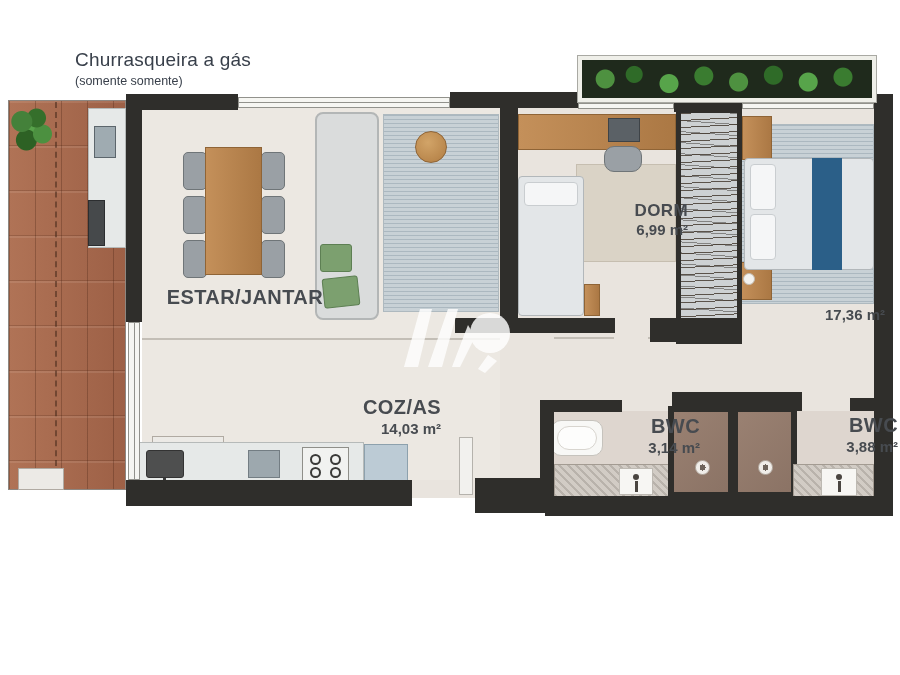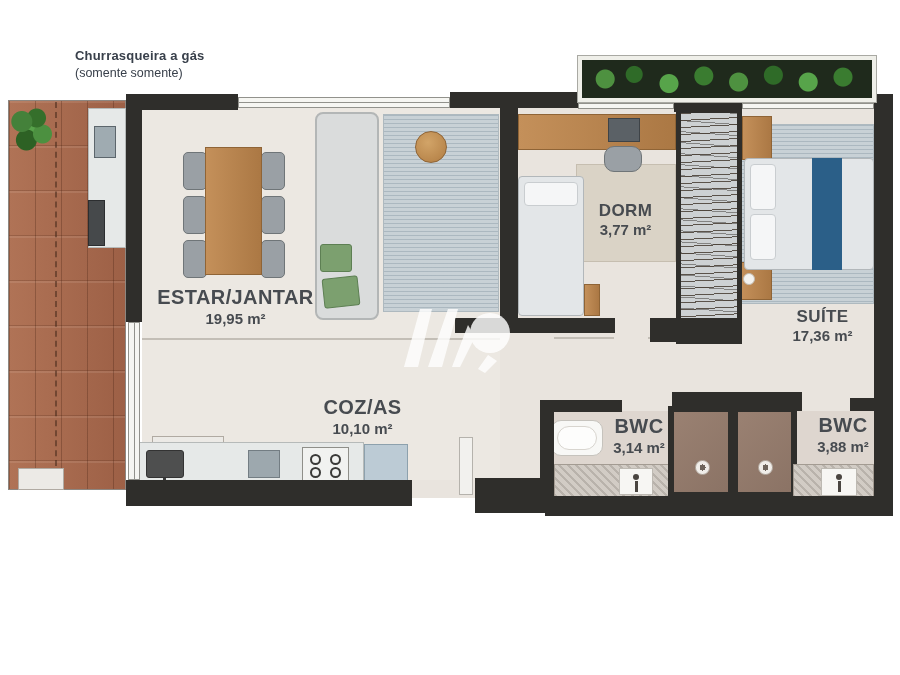--- a/index.html
+++ b/index.html
@@ -65,28 +65,28 @@
   .shower{background:repeating-linear-gradient(45deg, rgba(95,88,80,.22) 0 2px, transparent 2px 6px),#d2ccc5;border:1px solid #a39b92}
   .shbox{position:absolute;background:#f7f6f3;border:1px solid #bdb9b2}
   .shicon-dot{position:absolute;left:50%;top:5px;width:6px;height:6px;margin-left:-3px;border-radius:50%;background:#4a4540}
   .shicon-bar{position:absolute;left:50%;top:12px;width:3px;height:11px;margin-left:-1.5px;background:#4a4540}
   .stall{background:linear-gradient(135deg,#9a8172,#8b7365);border:2px solid #2f2e2b}
   .drain{width:15px;height:15px;border-radius:50%;background:radial-gradient(circle,#6e645c 0 3px,#f0ede9 3px);border:1px solid #b7afa6}
   .step{background:#eceae6;border:1px solid #b0aaa2}
   .doorleaf{background:#f2f1ee;border:1px solid #b5b2ac}
   .pline{background:#c3beb6}
   .lamp{position:absolute;width:12px;height:12px;border-radius:50%;background:#f4f3f0;border:1px solid #c2bcb2}
-  .roomlabel{text-align:center;color:var(--label,#474b50);z-index:30;line-height:1.25;position:absolute}
+  .roomlabel{text-align:right;color:var(--label,#474b50);z-index:30;line-height:1.25;position:absolute}
   .rname{font-weight:bold;font-size:20px;letter-spacing:.4px}
   .rname.big{font-size:17px}
   .rname.small{font-size:15px}
   .rarea{font-weight:bold;font-size:15px}
   .rarea.small{font-size:14px}
   .annot{position:absolute;color:#39404b;z-index:30;line-height:1.3}
-  .annot .l1{font-size:13px;font-weight:bold;letter-spacing:.2px}
+  .annot .l1{font-size:19px;font-weight:normal;letter-spacing:.2px}
   .annot .l2{font-size:12.5px;font-weight:normal}
   .wm{position:absolute;z-index:40;opacity:.82}
 </style>
 </head>
 <body>
 
 <div id="plan">
 
   <div class="abs floor" style="left:142px;top:108px;width:732px;height:390px"></div>
   <div class="abs floor-light" style="left:142px;top:108px;width:358px;height:372px"></div>
@@ -200,33 +200,31 @@
   <div class="abs planter" style="left:578px;top:56px;width:298px;height:46px"></div>
   <div class="abs doorleaf" style="left:459px;top:437px;width:14px;height:58px"></div>
 
   <div class="annot" style="left:75px;top:48px">
     <div class="l1">Churrasqueira a gás</div>
     <div class="l2">(somente somente)</div>
   </div>
 
   <div class="roomlabel" style="left:148px;top:285px;width:175px">
     <div class="rname">ESTAR/JANTAR</div>
-    <div class="rarea">19,95 m²</div>
   </div>
   <div class="roomlabel" style="left:563px;top:200px;width:125px">
     <div class="rname big">DORM</div>
-    <div class="rarea">3,77 m²</div>
+    <div class="rarea">6,99 m²</div>
   </div>
   <div class="roomlabel" style="left:760px;top:306px;width:125px">
-    <div class="rname big">SUÍTE</div>
     <div class="rarea">17,36 m²</div>
   </div>
-  <div class="roomlabel" style="left:300px;top:395px;width:125px">
+  <div class="roomlabel" style="left:316px;top:395px;width:125px">
     <div class="rname">COZ/AS</div>
-    <div class="rarea">10,10 m²</div>
+    <div class="rarea">14,03 m²</div>
   </div>
   <div class="roomlabel" style="left:578px;top:414px;width:122px">
     <div class="rname">BWC</div>
     <div class="rarea">3,14 m²</div>
   </div>
   <div class="roomlabel" style="left:788px;top:413px;width:110px">
     <div class="rname">BWC</div>
     <div class="rarea">3,88 m²</div>
   </div>
 

